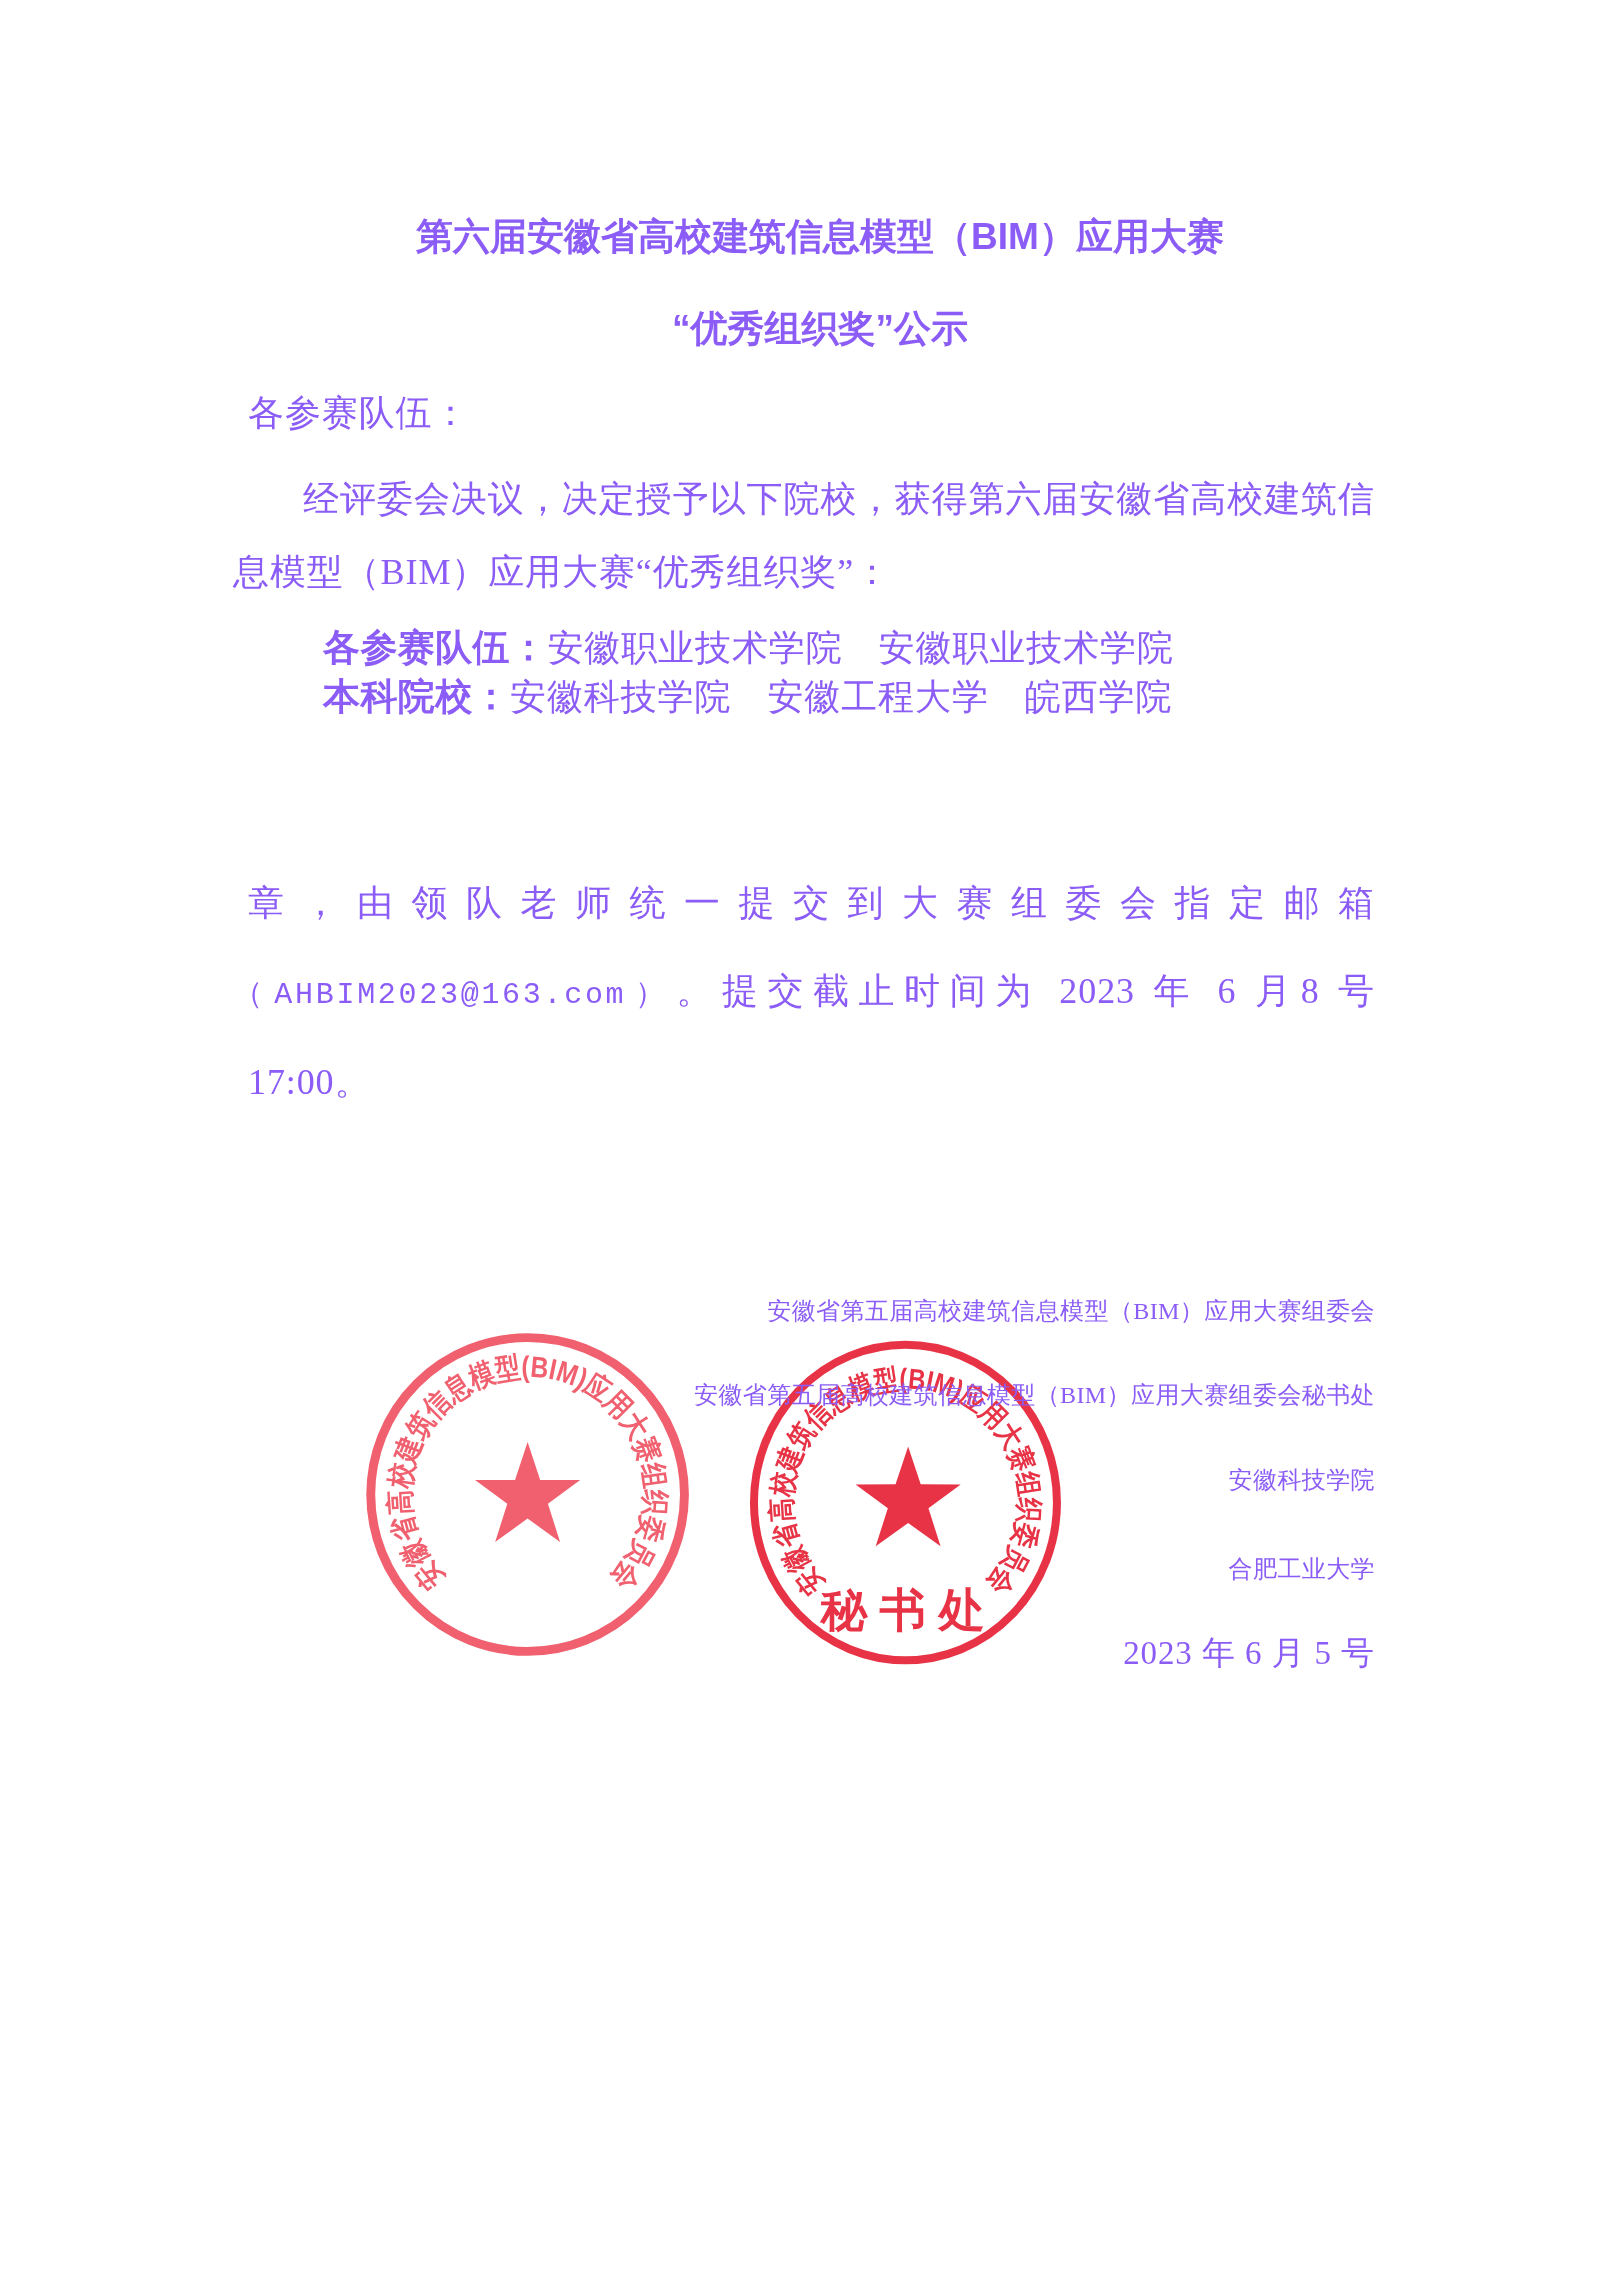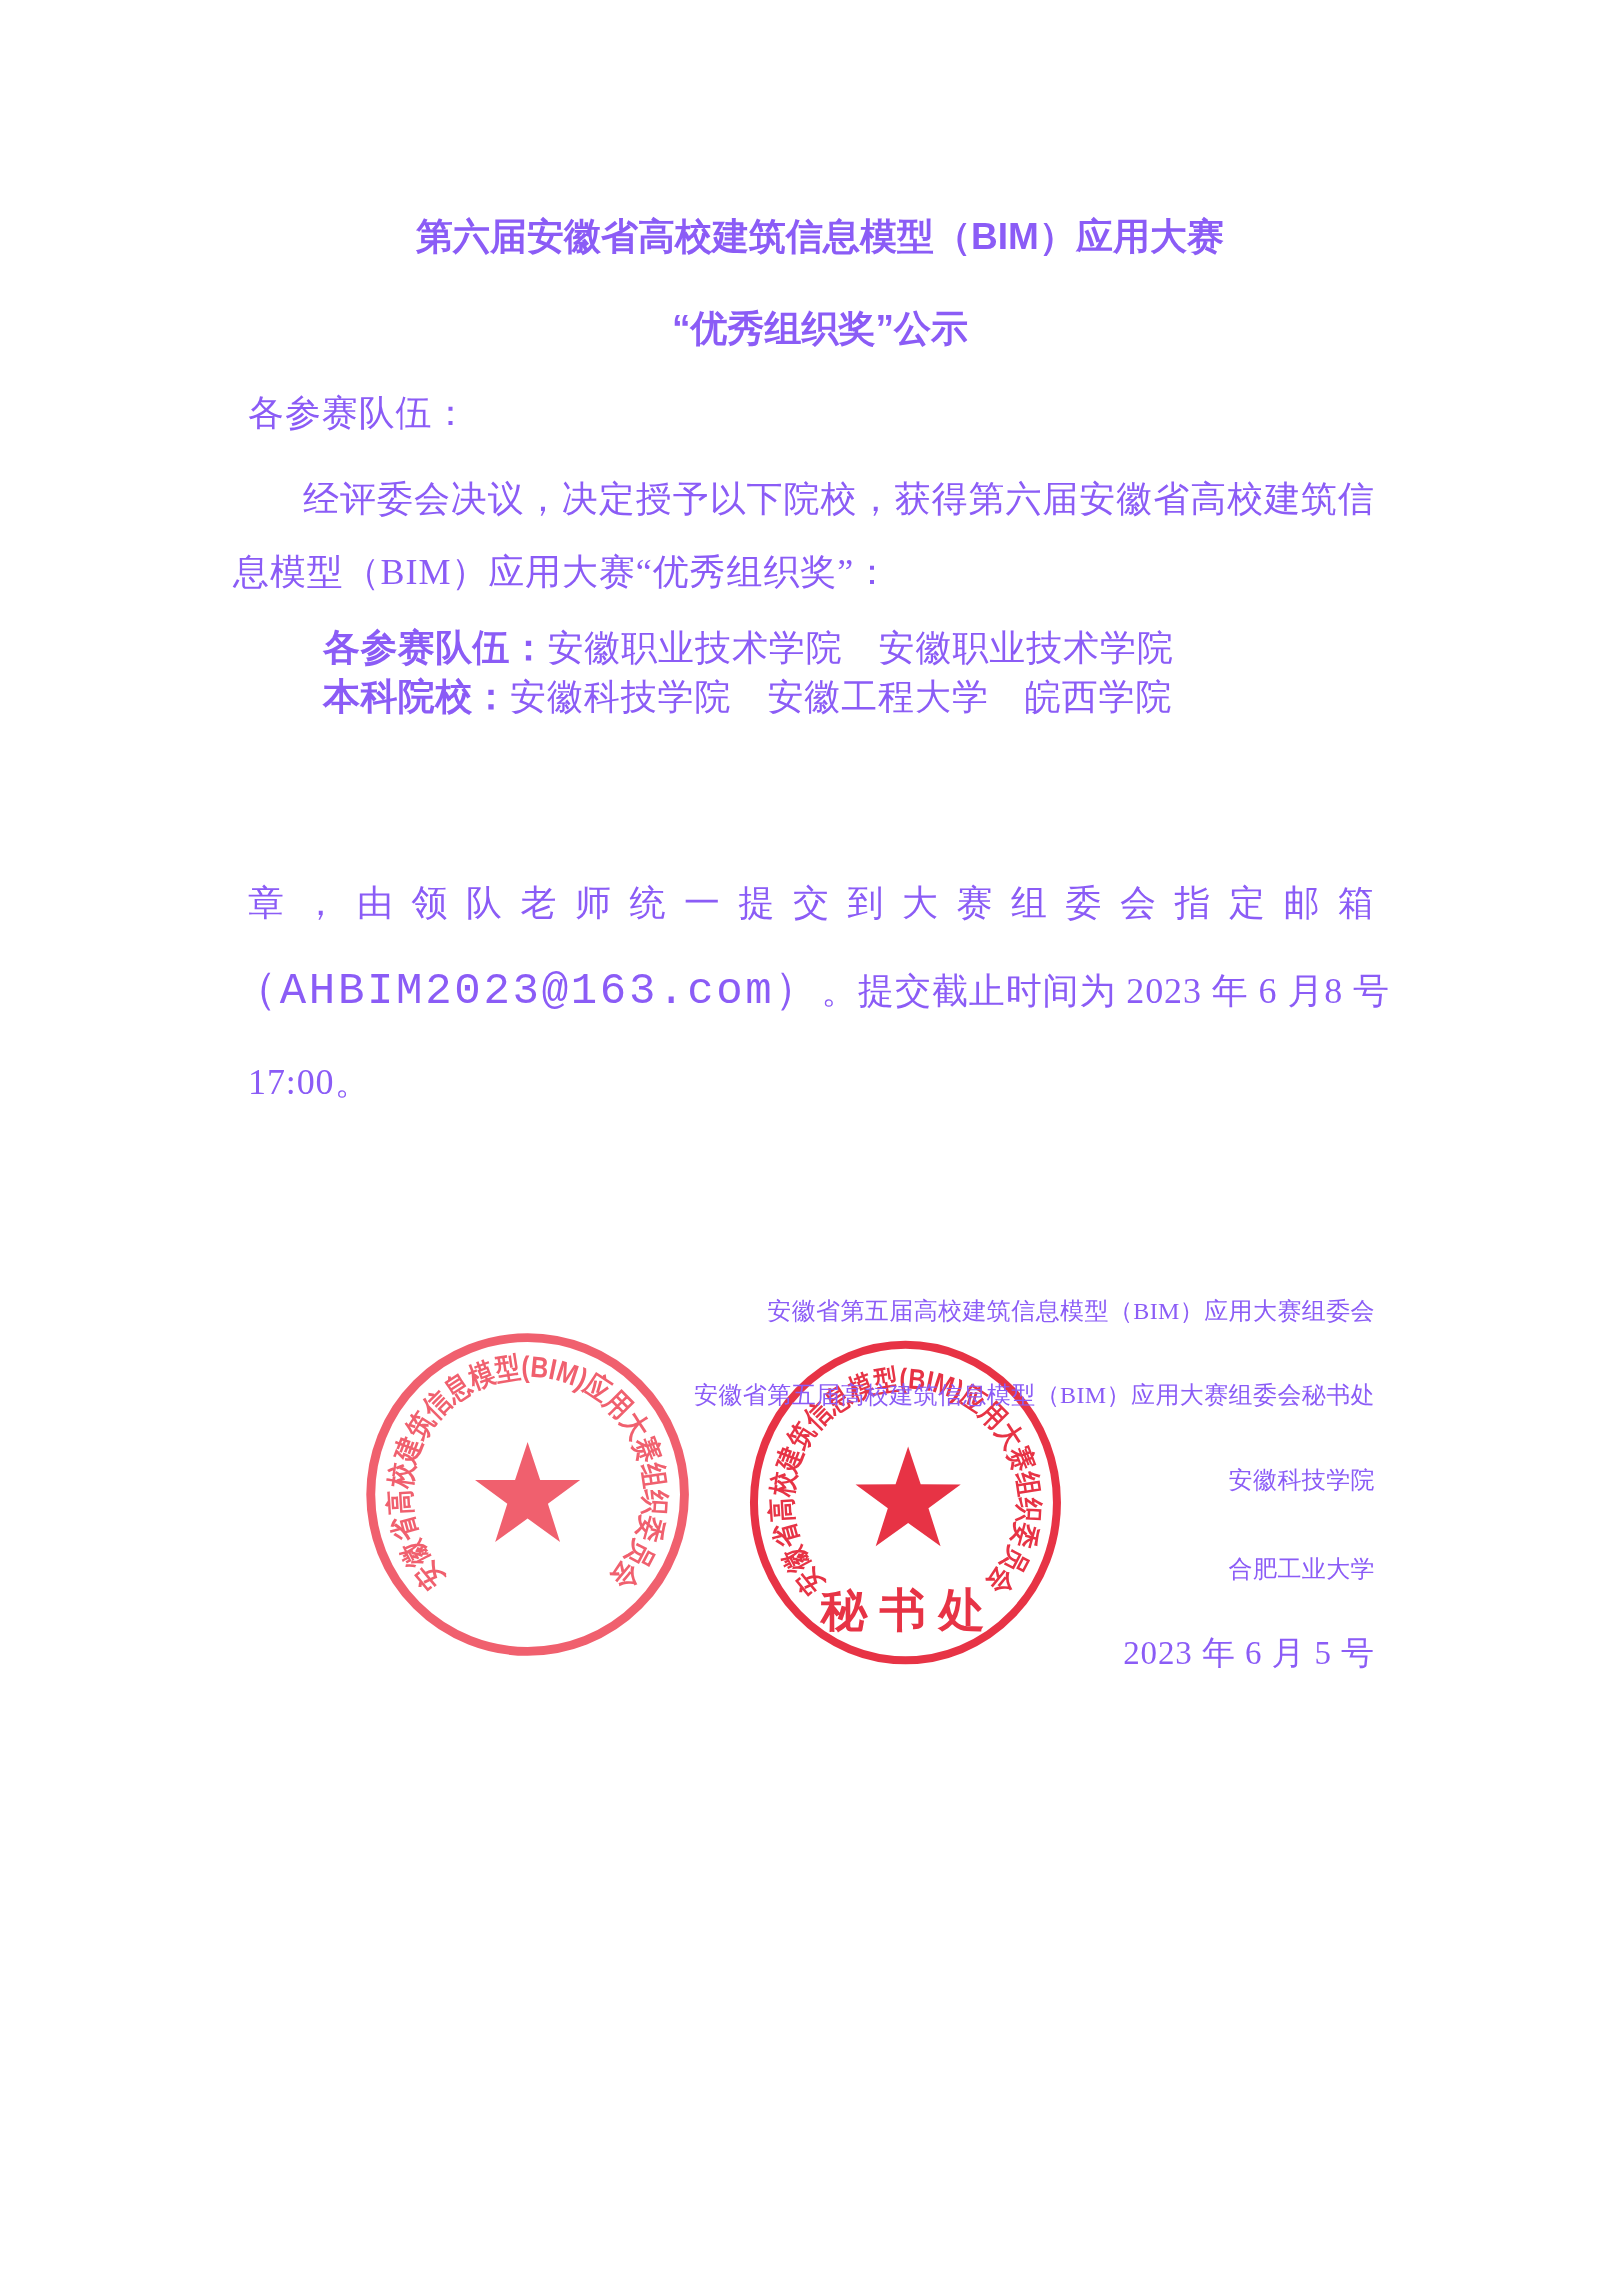--- a/index.html
+++ b/index.html
@@ -42,21 +42,21 @@
   }
   .label-bold {
     font-family: "Liberation Sans", "DejaVu Sans", sans-serif;
     font-weight: bold;
     font-size: 37px;
     letter-spacing: 0.4px;
   }
   .school + .school { margin-left: 36px; }
   .mono {
     font-family: "Liberation Mono", "DejaVu Sans Mono", monospace;
-    font-size: 44px;
+    font-size: 30px;
     letter-spacing: 2.7px;
   }
   .sig {
     right: 247px;
     text-align: right;
     font-family: "Liberation Serif", "DejaVu Serif", serif;
     font-size: 24px;
     letter-spacing: 0.4px;
   }
   .sig-date {

